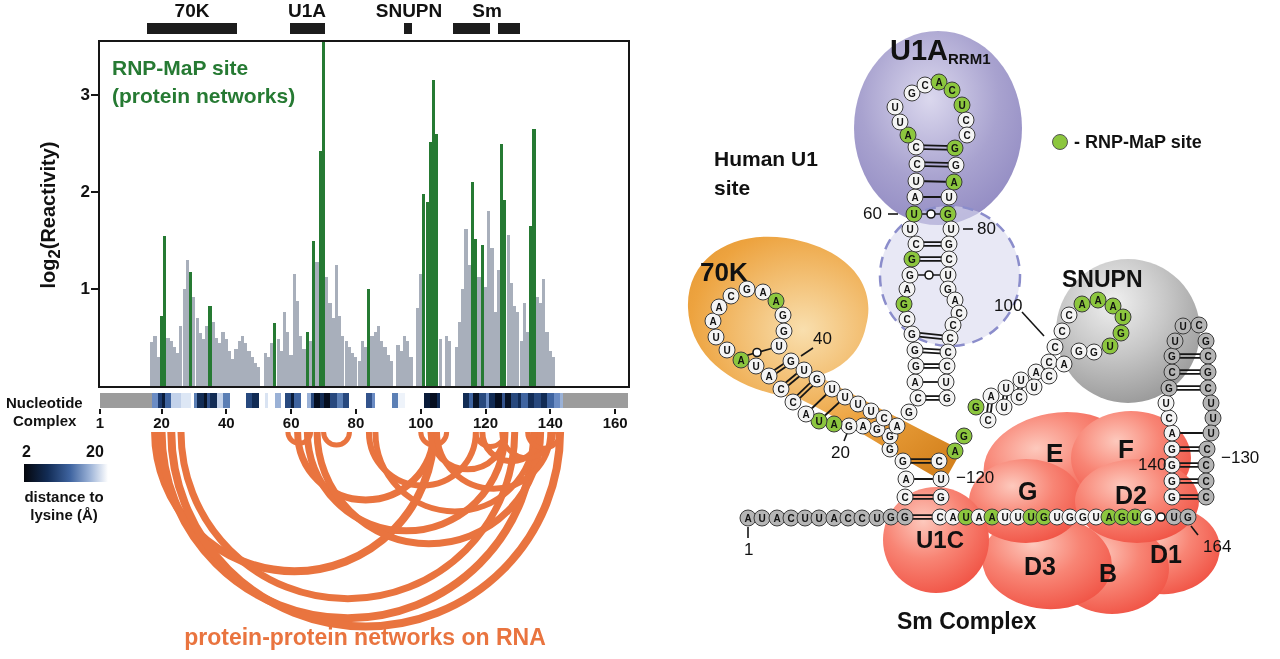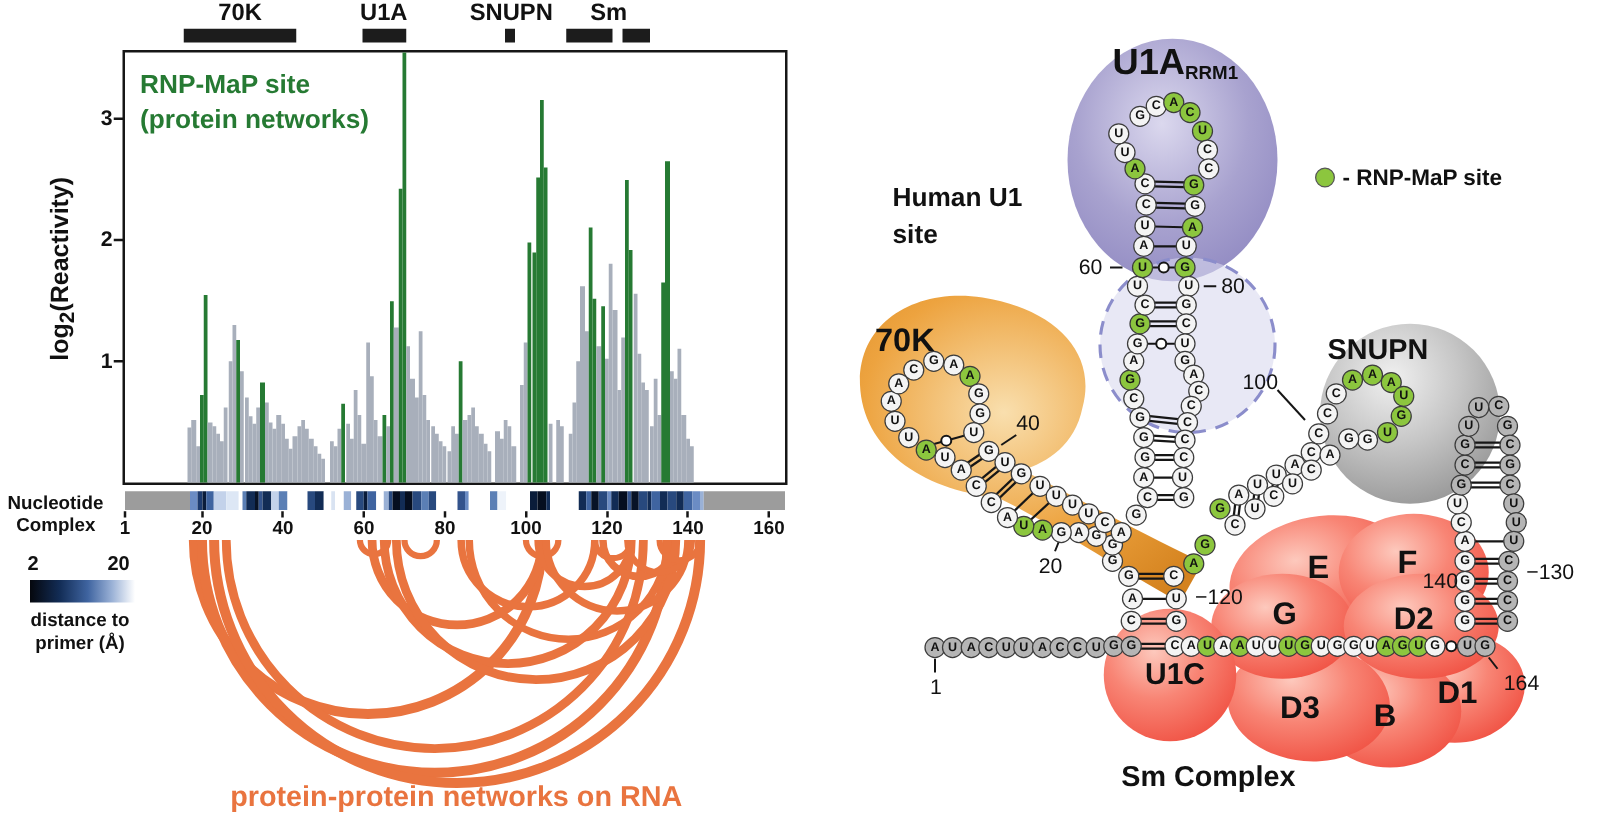--- a/index.html
+++ b/index.html
@@ -281,21 +281,21 @@
         <div class="xtick-label" style="left: 550.36px; position: absolute;">140</div>
         <div class="xtick-line" style="left: 614.16px; position: absolute;"></div>
         <div class="xtick-label" style="left: 615.16px; position: absolute;">160</div>
       </div>
     <div class="abs bold" style="left:6px;top:394px;font-size:15px;">Nucleotide</div>
     <div class="abs bold" style="left:13px;top:412px;font-size:15px;">Complex</div>
     <div class="cb-num" style="left:22px;top:443px;">2</div>
     <div class="cb-num" style="left:86px;top:443px;">20</div>
     <div id="colorbar"></div>
     <div class="cb-lab" style="top:488px;">distance to</div>
-    <div class="cb-lab" style="top:506px;">primer (Å)</div>
+    <div class="cb-lab" style="top:506px;">lysine (Å)</div>
     <svg id="arcs-svg" width="1280" height="659">
         <path d="M 155.08 432 A 139.32 139.32 0 0 0 433.72 432" fill="none" stroke="#e9743f" stroke-width="8"></path>
         <path d="M 161.56 432 A 186.30000000000004 186.30000000000004 0 0 0 534.1600000000001 432" fill="none" stroke="#e9743f" stroke-width="8"></path>
         <path d="M 171.28 432 A 194.40000000000003 194.40000000000003 0 0 0 560.08 432" fill="none" stroke="#e9743f" stroke-width="8"></path>
         <path d="M 181 432 A 166.86 166.86 0 0 0 514.72 432" fill="none" stroke="#e9743f" stroke-width="7"></path>
         <path d="M 287.92 432 A 11.340000000000003 11.340000000000003 0 0 0 310.6 432" fill="none" stroke="#e9743f" stroke-width="5"></path>
         <path d="M 297.64 432 A 68.04000000000002 68.04000000000002 0 0 0 433.72 432" fill="none" stroke="#e9743f" stroke-width="7"></path>
         <path d="M 307.36 432 A 98.82 98.82 0 0 0 505 432" fill="none" stroke="#e9743f" stroke-width="7"></path>
         <path d="M 317.08000000000004 432 A 111.78000000000003 111.78000000000003 0 0 0 540.6400000000001 432" fill="none" stroke="#e9743f" stroke-width="7"></path>
         <path d="M 323.56 432 A 12.960000000000008 12.960000000000008 0 0 0 349.48 432" fill="none" stroke="#e9743f" stroke-width="5"></path>

